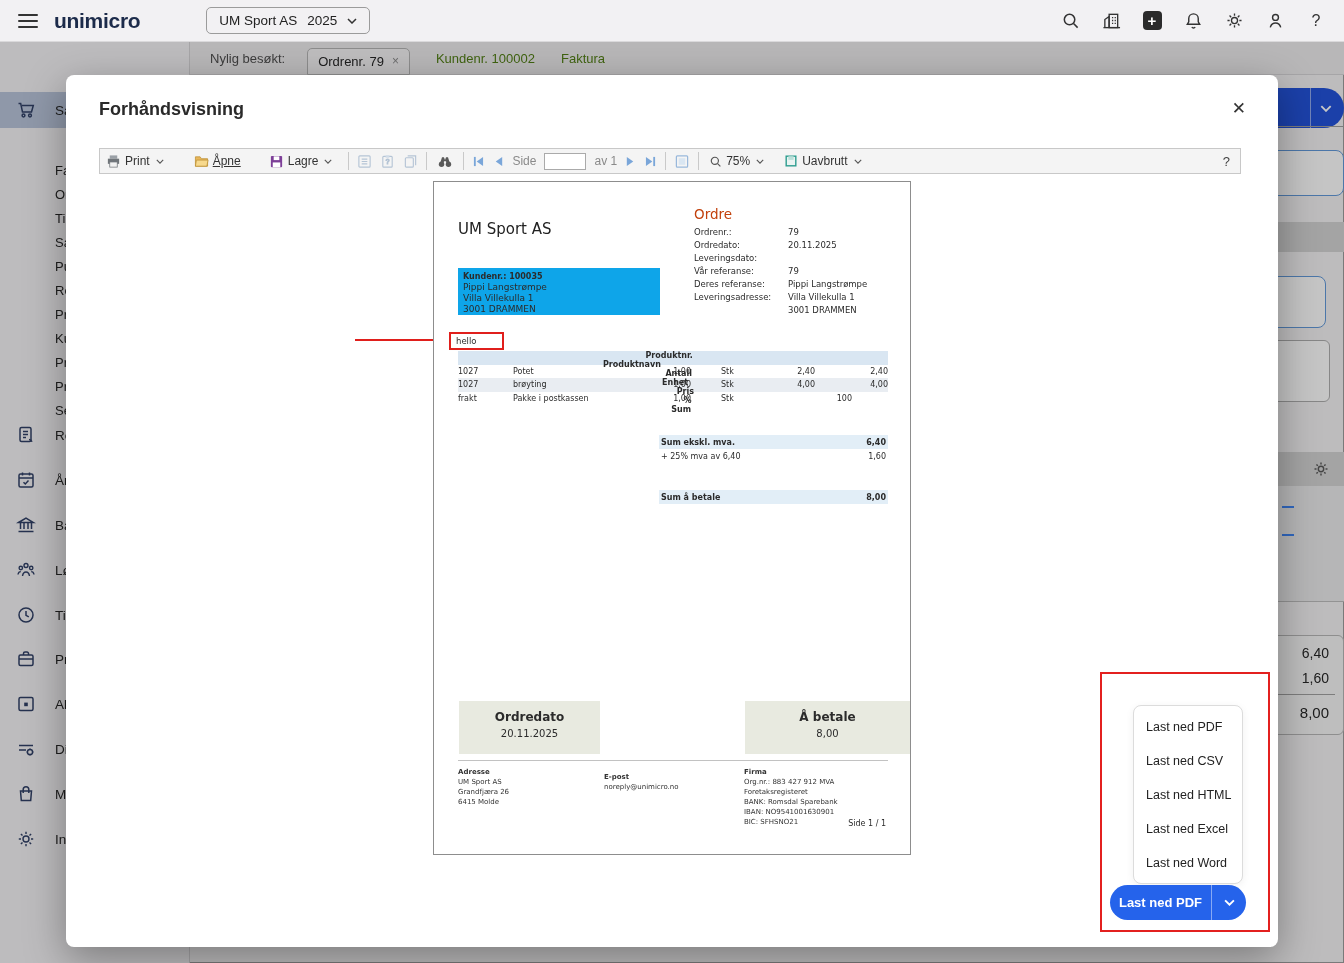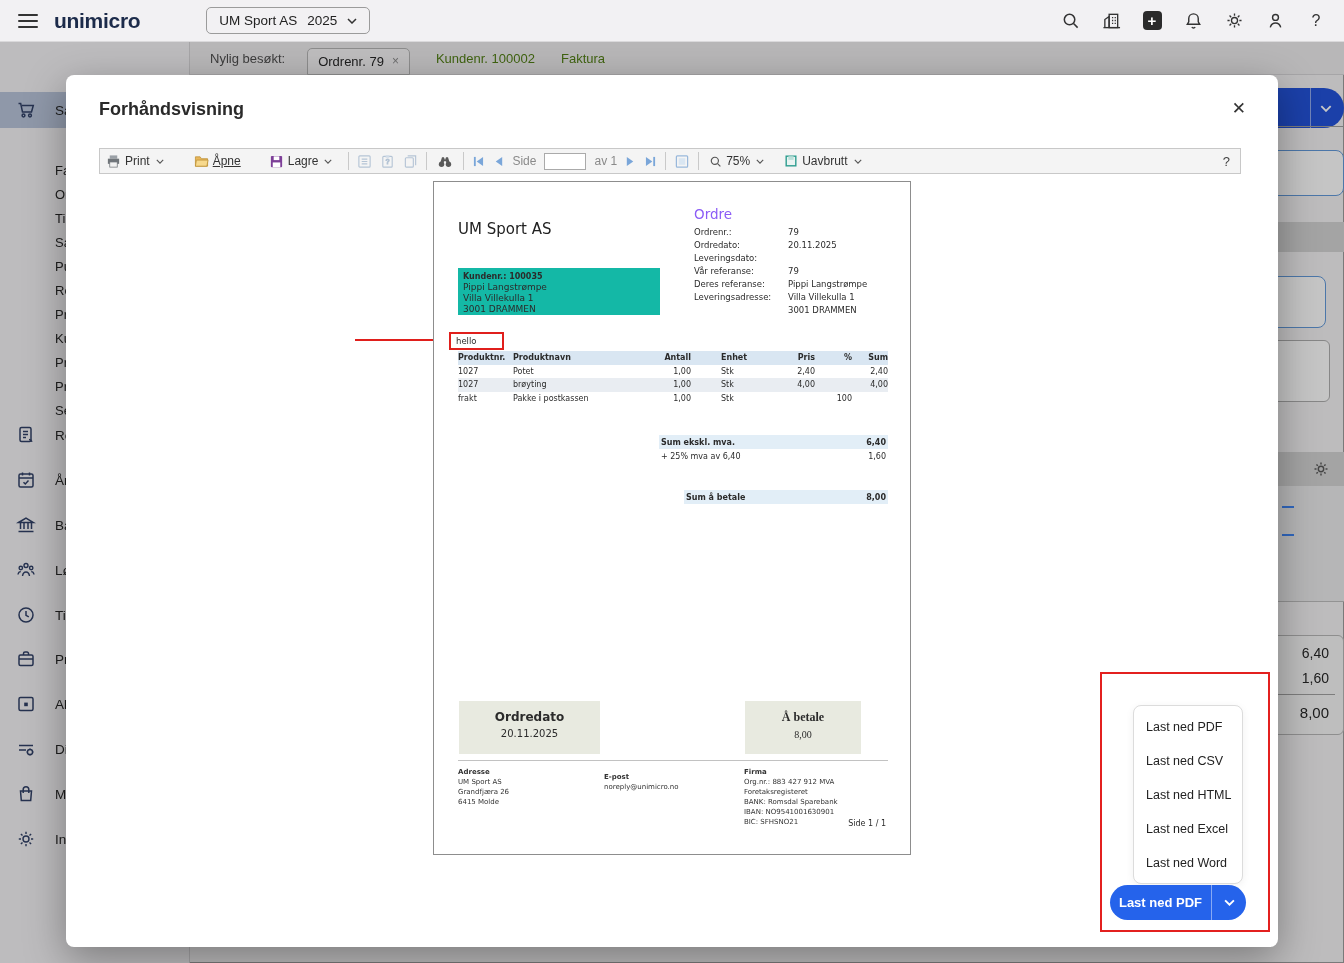--- a/index.html
+++ b/index.html
@@ -71,48 +71,48 @@
   .tlabel { color:#8a8a8a; margin:0 4px; }
   .pageinput { width:42px; height:17px; border:1px solid #aaa; background:#fff; margin:0 4px;
     font-size:11px; padding:0 3px; }
   .thelp { position:absolute; right:10px; font-size:13px; color:#444; cursor:pointer; }
   .chev { margin-left:2px; }
 
   
   .page { position:absolute; left:367px; top:106px; width:478px; height:674px;
     background:#fff; border:1px solid #8d8d8d; font-family:"DejaVu Sans", sans-serif; color:#2b2b2b; }
   .doc-company { position:absolute; left:24px; top:38px; font-size:15px; color:#222; }
-  .doc-type { position:absolute; left:260px; top:24px; font-size:13.5px; color:#8b5cf6; }
+  .doc-type { position:absolute; left:260px; top:24px; font-size:13.5px; color:#c2410c; }
   .metarow { position:absolute; left:260px; width:210px; height:13px; font-size:8.5px; }
   .metarow .ml { position:absolute; left:0; }
   .metarow .mv { position:absolute; left:94px; }
   .custblock { position:absolute; left:24px; top:86px; width:202px; height:47px;
-    background:#14b8a6; padding:3px 5px; font-size:9px; line-height:11px; }
+    background:#0ea5e9; padding:3px 5px; font-size:9px; line-height:11px; }
   .custblock .cnum { font-size:8px; font-weight:700; }
 
   .notebox { position:absolute; left:15px; top:150px; width:55px; height:18px;
     border:2px solid #e01f1c; font-size:8.5px; display:flex; align-items:center; padding-left:5px; }
   .annarrow-line { position:absolute; left:289px; top:264px; width:80px; height:2px; background:#e01f1c; }
   .annarrow-head { position:absolute; left:369px; top:259px; width:0; height:0;
     border-left:11px solid #e01f1c; border-top:6px solid transparent; border-bottom:6px solid transparent; }
 
   
   .dtable { position:absolute; left:24px; top:169px; width:430px; font-size:8px; }
   .drow { display:flex; height:13.5px; align-items:center; }
-  .drow.hd { background:#d9e6f2; font-weight:700; }
+  .drow.hd { background:#d9e6f2; font-weight:700;flex-direction:column; }
   .drow.alt { background:#e9edf2; }
   .c1{width:55px;} .c2{width:140px;} .c3{width:38px; text-align:right;}
   .c4{width:60px; margin-left:22px;padding-left:8px;} .c5{width:42px; text-align:right;}
   .c6{width:37px; text-align:right;} .c7{width:36px; text-align:right;}
 
   
   .totals { position:absolute; left:225px; top:253px; width:229px; font-size:8px; }
   .trow { display:flex; justify-content:space-between; height:14px; align-items:center; padding:0 2px; }
   .trow.band { background:#e2eef7; font-weight:700; }
-  .trow.gap { margin-top:27px;margin-left:25px; }
+  .trow.gap { margin-top:27px; }
 
   
   .fbox { position:absolute; top:519px; height:53px; background:#e8eae0; text-align:center; }
   .fbox .fl { font-size:12px; font-weight:700; margin-top:9px; }
   .fbox .fv { font-size:10px; margin-top:4px; }
   .fdivider { position:absolute; left:24px; top:578px; width:430px; height:1px; background:#c2c2c2; }
   .fcol { position:absolute; top:585px; font-size:7px; line-height:10px; color:#333; }
   .fcol .fhead { font-weight:700; }
   .pageind { position:absolute; right:24px; top:637px; font-size:8px; }
 
@@ -607,21 +607,21 @@
       <div class="trow band gap">
           <span>Sum å betale</span>
           <span>8,00</span>
         </div>
     </div>
 
     <div class="fbox" style="left:25px; width:141px;">
       <div class="fl">Ordredato</div>
         <div class="fv">20.11.2025</div>
     </div>
-    <div class="fbox" style="left:311px; width:116px;font-family:Liberation Serif, serif;">
+    <div class="fbox" style="left:311px; width:165px;">
       <div class="fl">Å betale</div>
         <div class="fv">8,00</div>
     </div>
 
     <div class="fdivider"></div>
 
     <div class="fcol" style="left:24px;">
       <div class="fhead">Adresse</div>
       <div>UM Sport AS</div>
       <div>Grandfjæra 26</div>

